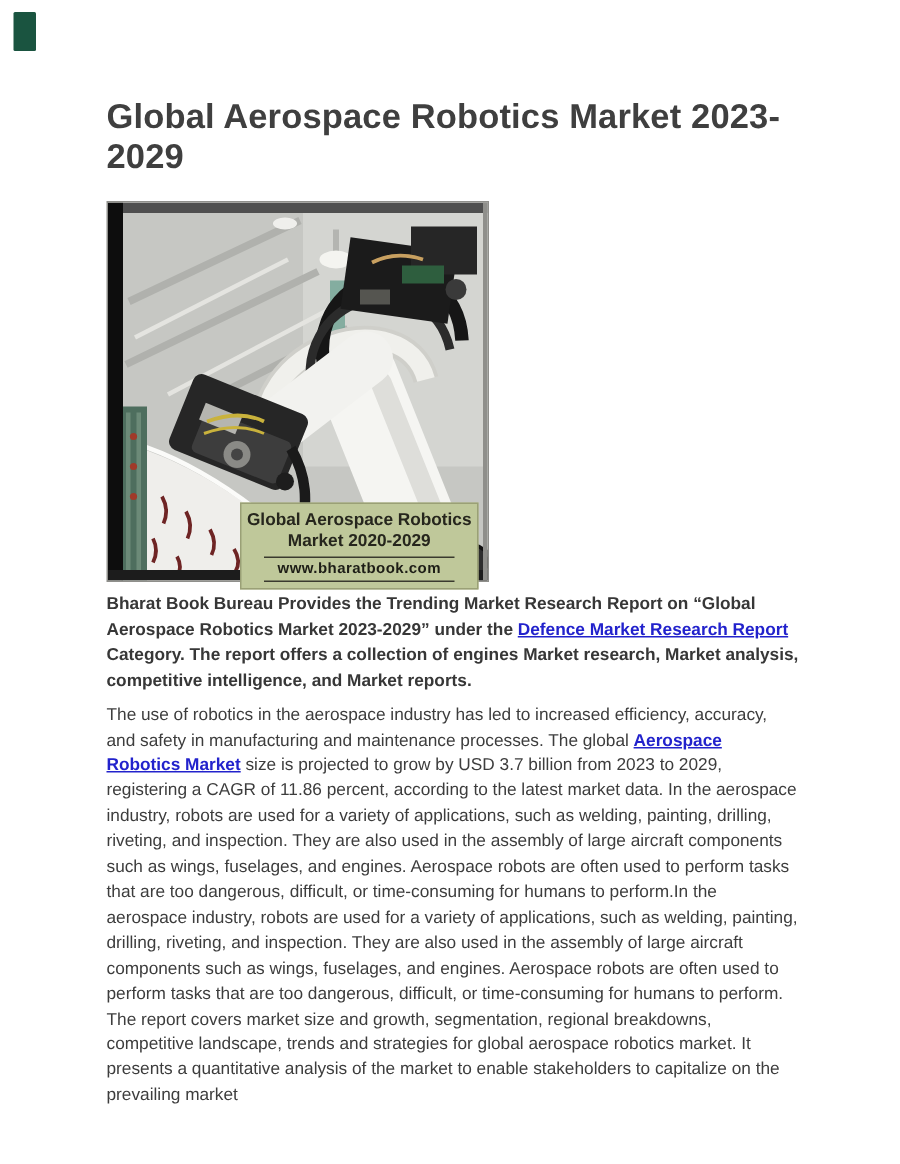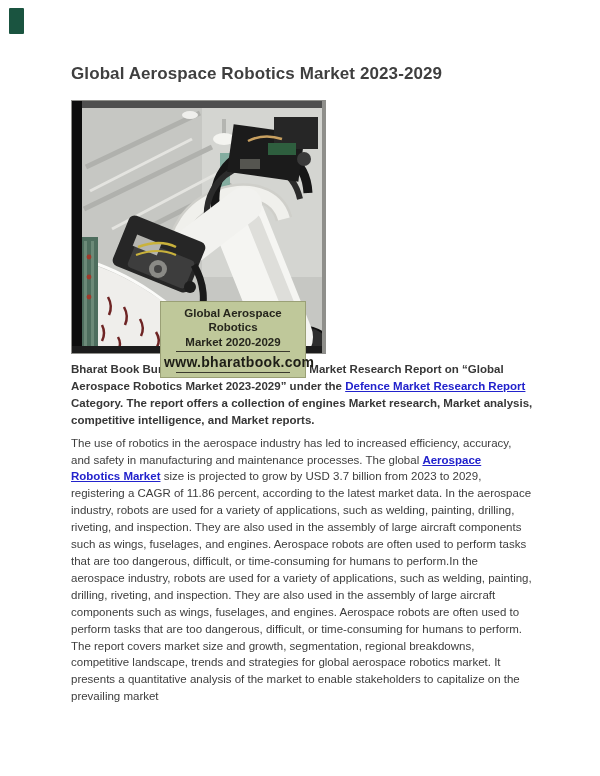--- a/index.html
+++ b/index.html
@@ -7,39 +7,39 @@
     width:600px; height:776px; background:#ffffff; overflow:hidden;
     font-family:"Liberation Sans", sans-serif; color:#3d3d3d;
     position:relative;
   }
   .corner-marker {
     position:absolute; left:9px; top:8px; width:15px; height:26px;
     background:#1a5440; border-radius:1px;
   }
   .page { padding:64px 69px 0 71px; }
   h1.doc-title {
-    font-size:17px; font-weight:700; color:#3f3f3f;
+    font-size:23px; font-weight:700; color:#3f3f3f;
     margin:0 0 17px 0; letter-spacing:0.1px;
   }
   figure.photo {
     position:relative; width:253px; height:252px; margin:0 0 0 1px;
     outline:1px solid #8f8f8b; background:#c6c7c3;
   }
   figure.photo svg { display:block; }
   .photo-caption {
-    position:absolute; left:88px; top:200px; width:146px;
+    position:absolute; left:88px; top:200px; width:159px;
     background:#bfc89a; border:1px solid #9aa076;
     text-align:center; padding:4px 3px 3px 3px; box-sizing:border-box;
   }
   .cap-title {
     font-weight:700; font-size:11.5px; line-height:1.25; color:#26261d;
   }
   .cap-rule { border-top:1.5px solid #3a3a2e; margin:2px 12px 1px 12px; height:0; }
   .cap-rule.bottom { margin-top:1px; }
-  .cap-url { font-weight:700; font-size:14px; color:#1d1d16; letter-spacing:0.3px; display:block; padding:1px 0; }
+  .cap-url { font-weight:700; font-size:10px; color:#1d1d16; letter-spacing:0.3px; display:block; padding:1px 0; }
   p.body-text {
     width:462px; font-size:11.5px; line-height:16.9px; margin:0;
     color:#3d3d3d;
   }
   p.intro { font-weight:700; margin-top:8px; color:#373737; }
   p.market { margin-top:6px; }
   p.report { margin-top:0; }
   a.doc-link { color:#2222cc; font-weight:700; text-decoration:underline; cursor:pointer; }
 </style>
 </head>

